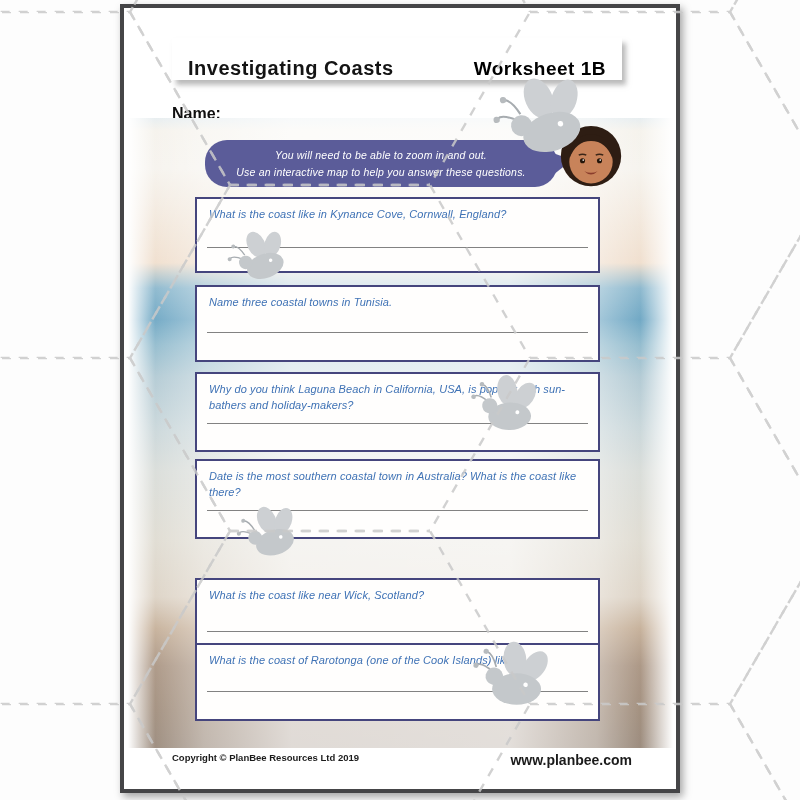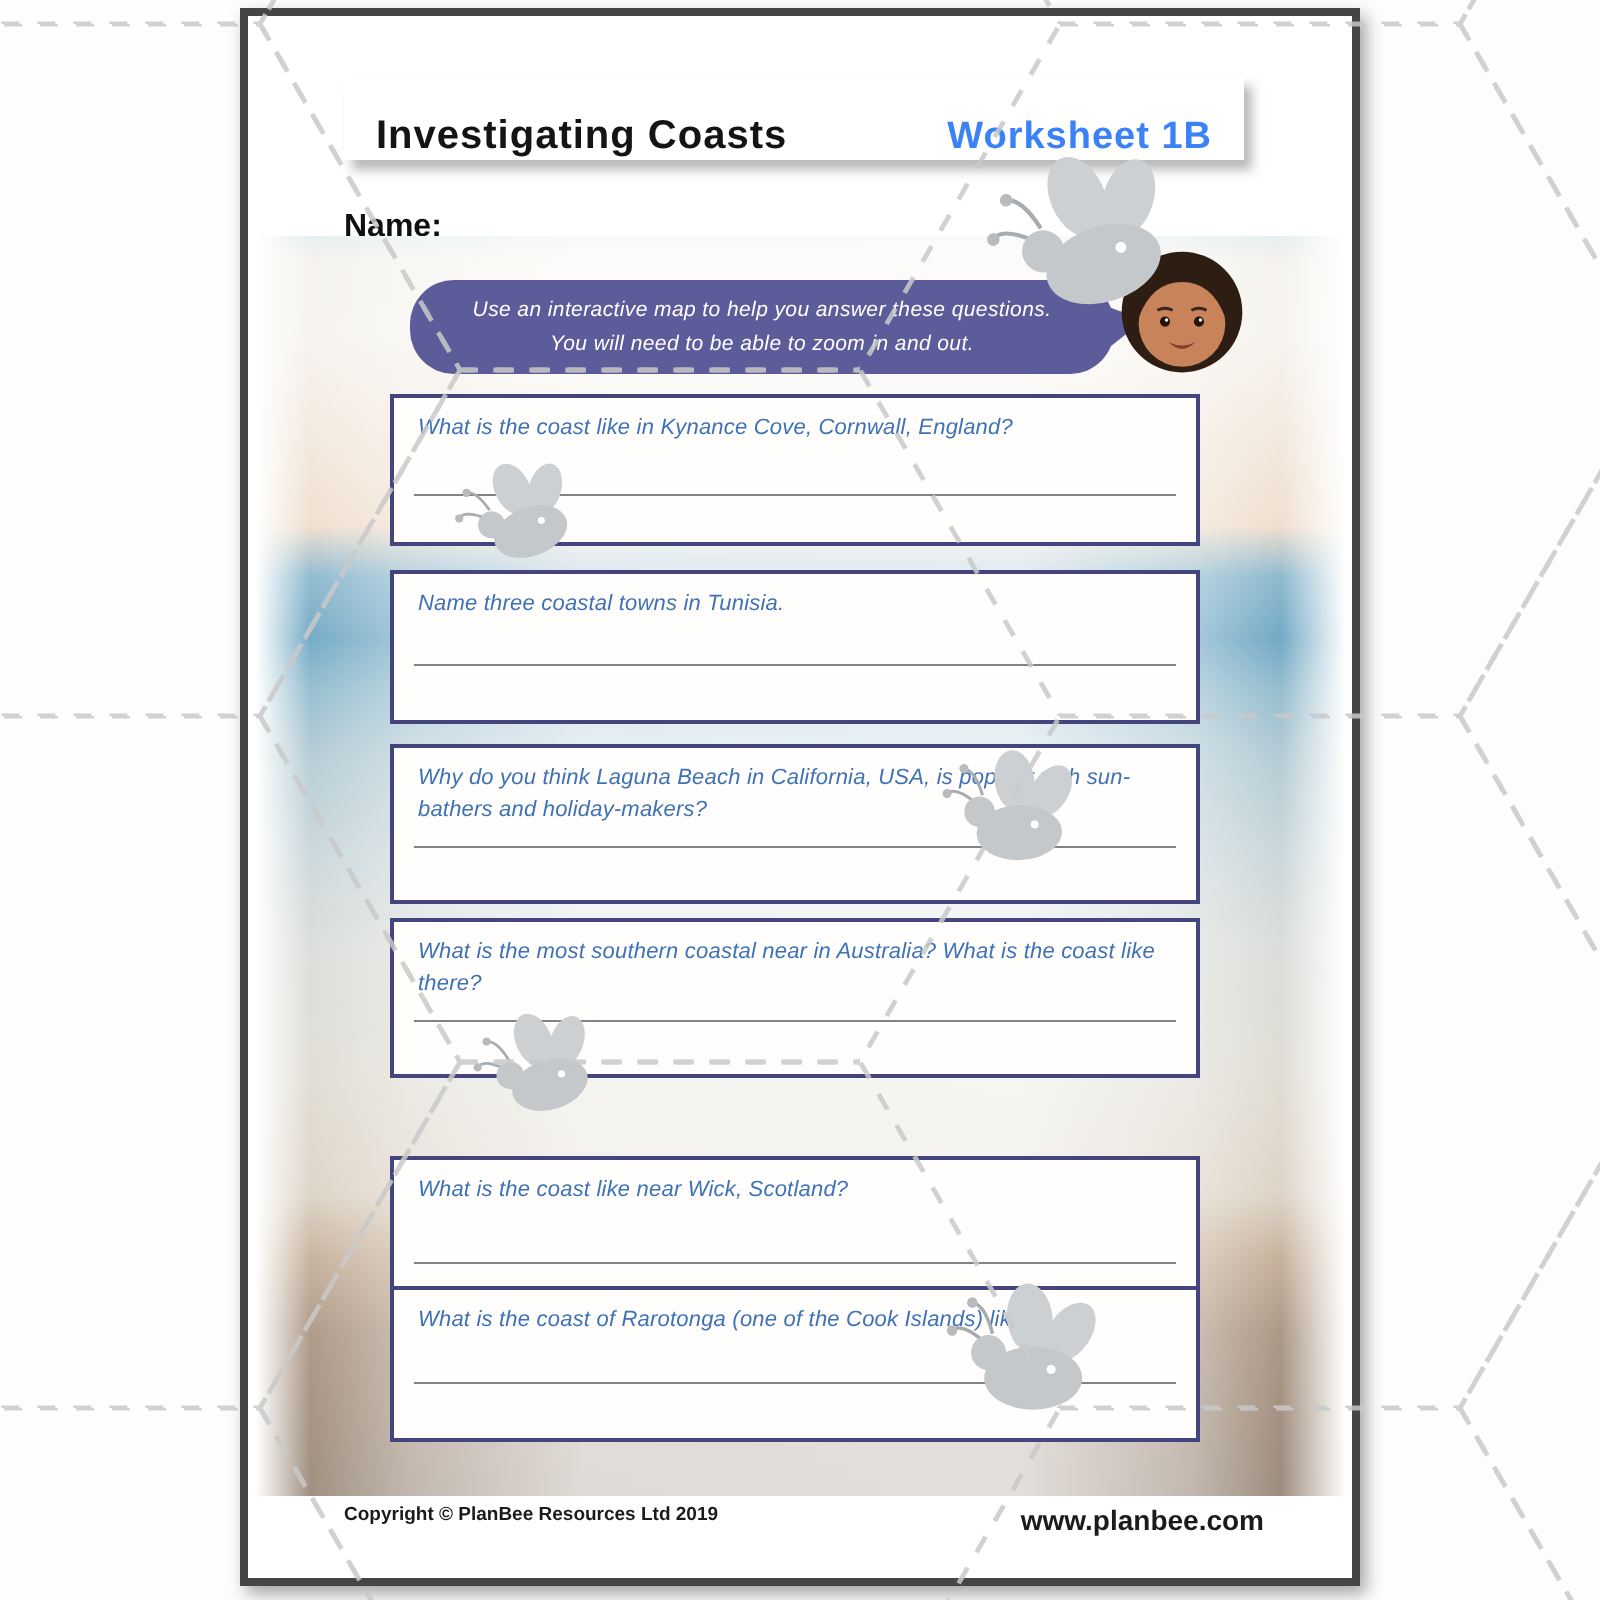--- a/index.html
+++ b/index.html
@@ -15,21 +15,21 @@
     box-shadow:3px 4px 8px rgba(0,0,0,.35);
   }
   
   .banner{
     position:absolute;left:48px;top:30px;width:450px;height:42px;
     background:#ffffff;box-shadow:4px 5px 5px rgba(130,130,130,.55);
     display:flex;align-items:flex-end;justify-content:space-between;
     padding:0 16px;box-sizing:border-box;
   }
   .banner .title{font-size:20px;font-weight:bold;color:#141414;letter-spacing:.5px;}
-  .banner .wlabel{font-size:19px;font-weight:bold;color:#3b82f6;letter-spacing:.5px;}
+  .banner .wlabel{font-size:19px;font-weight:bold;color:#000000;letter-spacing:.5px;}
   
   .fieldrow{position:absolute;left:0;top:97px;width:552px;height:26px;}
   .flabel{position:absolute;font-size:16px;font-weight:bold;color:#101010;}
   .name-label{left:48px;top:0;}
   .date-label{left:328px;top:0;margin-top:48px;}
   .wline{position:absolute;border-bottom:2px solid #1a1a1a;height:1px;}
   .name-line{left:90px;top:15px;width:190px;}
   .date-line{left:372px;top:15px;width:134px;}
   
   .photo{
@@ -130,41 +130,41 @@
   <div class="fieldrow">
     <span class="flabel name-label">Name:</span>
     <span class="wline name-line"></span>
     <span class="flabel date-label">Date:</span>
     <span class="wline date-line"></span>
   </div>
 
   <div class="photo"></div>
 
   <div class="bubble">
+    <p>You will need to be able to zoom in and out.</p>
     <p>Use an interactive map to help you answer these questions.</p>
-    <p>You will need to be able to zoom in and out.</p>
   </div>
   <svg class="avatar">
       <use href="#girl"></use>
     </svg>
 
   <div class="qbox" id="qb2">
     <p class="qtext">Name three coastal towns in Tunisia.</p>
     <div class="aline"></div>
   </div>
   <div class="qbox" id="qb1">
     <p class="qtext">What is the coast like in Kynance Cove, Cornwall, England?</p>
     <div class="aline"></div>
   </div>
   <div class="qbox" id="qb3">
     <p class="qtext">Why do you think Laguna Beach in California, USA, is popular with sun-bathers and holiday-makers?</p>
     <div class="aline"></div>
   </div>
   <div class="qbox" id="qb4">
-    <p class="qtext">What is the most southern coastal near in Australia? What is the coast like there?</p>
+    <p class="qtext">Date is the most southern coastal town in Australia? What is the coast like there?</p>
     <div class="aline"></div>
   </div>
   <div class="qbox" id="qb5">
     <p class="qtext">What is the coast like near Wick, Scotland?</p>
     <div class="aline"></div>
   </div>
   <div class="qbox" id="qb6">
     <p class="qtext">What is the coast of Rarotonga (one of the Cook Islands) like?</p>
     <div class="aline"></div>
   </div>

